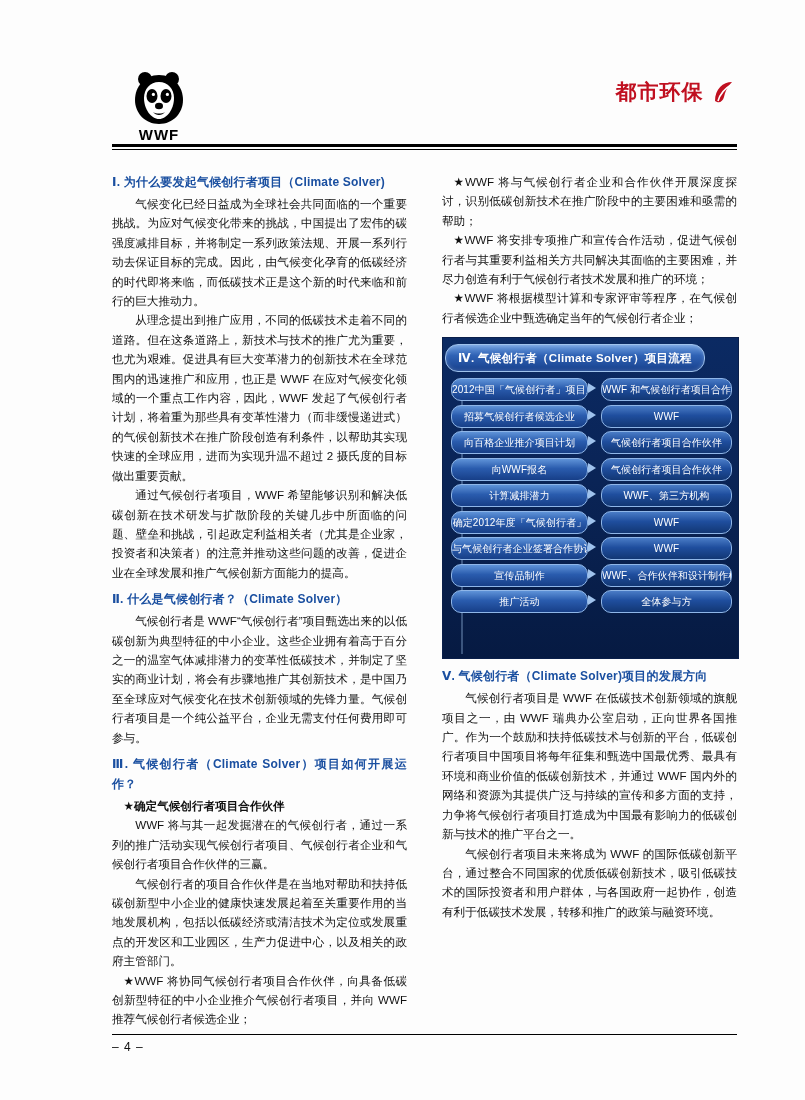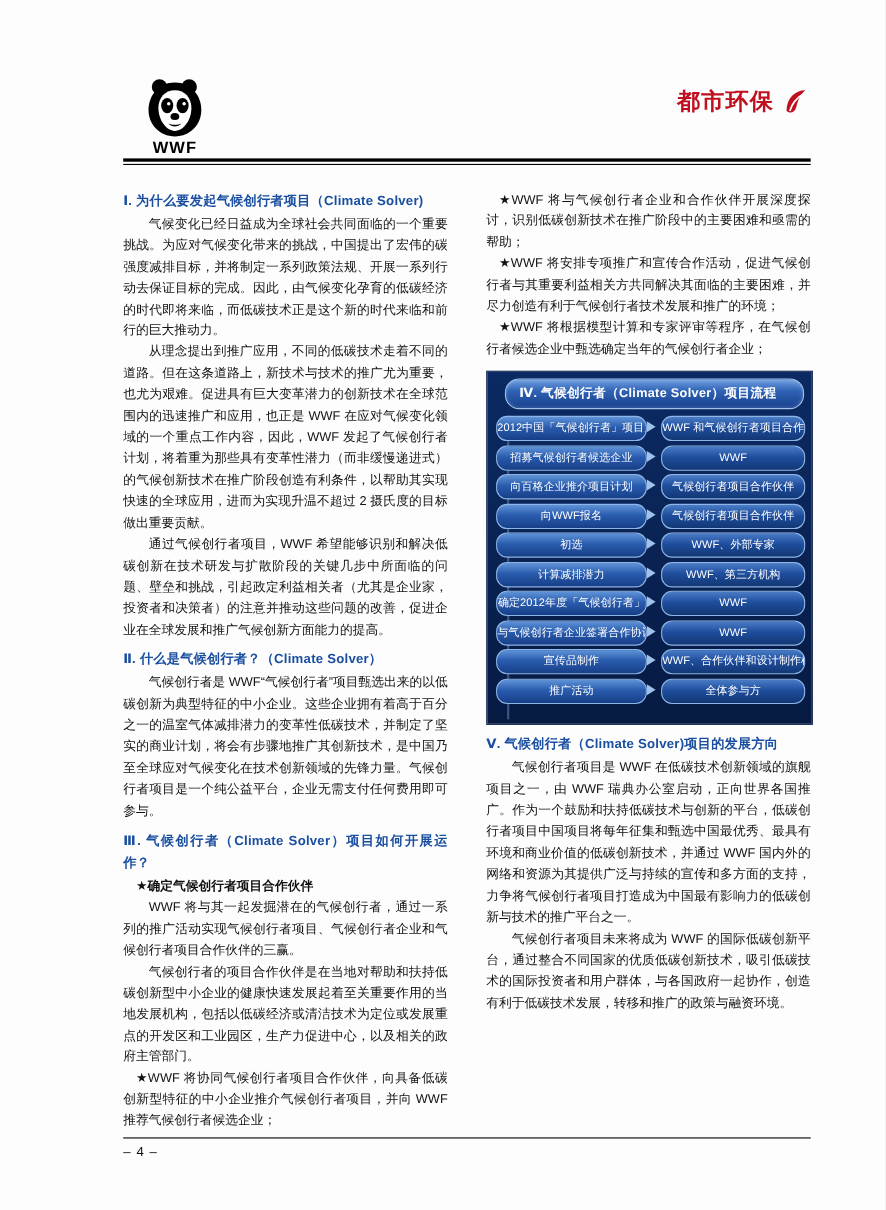--- a/index.html
+++ b/index.html
@@ -158,35 +158,34 @@
   .flow {
     position: relative;
     margin-top: 10px;
     width: 295px;
     height: 320px;
     background: linear-gradient(180deg,#0b2a63 0%, #0a2456 45%, #061a42 100%);
     border: 1px solid #0a1f4a;
   }
   .flow-title {
     position: absolute;
-    left: 16px;
+    left: 2px;
     top: 6px;
     width: 258px;
     height: 26px;
     border-radius: 13px;
     background: linear-gradient(180deg,#6f9fe0 0%, #2f62b5 40%, #17408c 100%);
     border: 1px solid #9fc2ec;
     color: #ffffff;
     font-size: 11.5px;
     font-weight: bold;
     line-height: 26px;
-    text-align: left;
+    text-align: center;
     letter-spacing: 0.3px;
     box-shadow: 0 0 4px rgba(255,255,255,0.25) inset;
-    padding-left: 12px;
   }
   .flow-rows {
     position: absolute;
     left: 0;
     top: 40px;
     width: 295px;
   }
   .frow {
     position: relative;
     height: 21px;
@@ -335,25 +334,20 @@
             <div class="fcell left">向百格企业推介项目计划</div>
             <div class="farrow"></div>
             <div class="fcell right">气候创行者项目合作伙伴</div>
           </div>
           <div class="frow">
             <div class="fcell left">向WWF报名</div>
             <div class="farrow"></div>
             <div class="fcell right">气候创行者项目合作伙伴</div>
           </div>
           <div class="frow">
-            <div class="fcell left">初选</div>
-            <div class="farrow"></div>
-            <div class="fcell right">WWF、外部专家</div>
-          </div>
-          <div class="frow">
             <div class="fcell left">计算减排潜力</div>
             <div class="farrow"></div>
             <div class="fcell right">WWF、第三方机构</div>
           </div>
           <div class="frow">
             <div class="fcell left">确定2012年度「气候创行者」</div>
             <div class="farrow"></div>
             <div class="fcell right">WWF</div>
           </div>
           <div class="frow">

